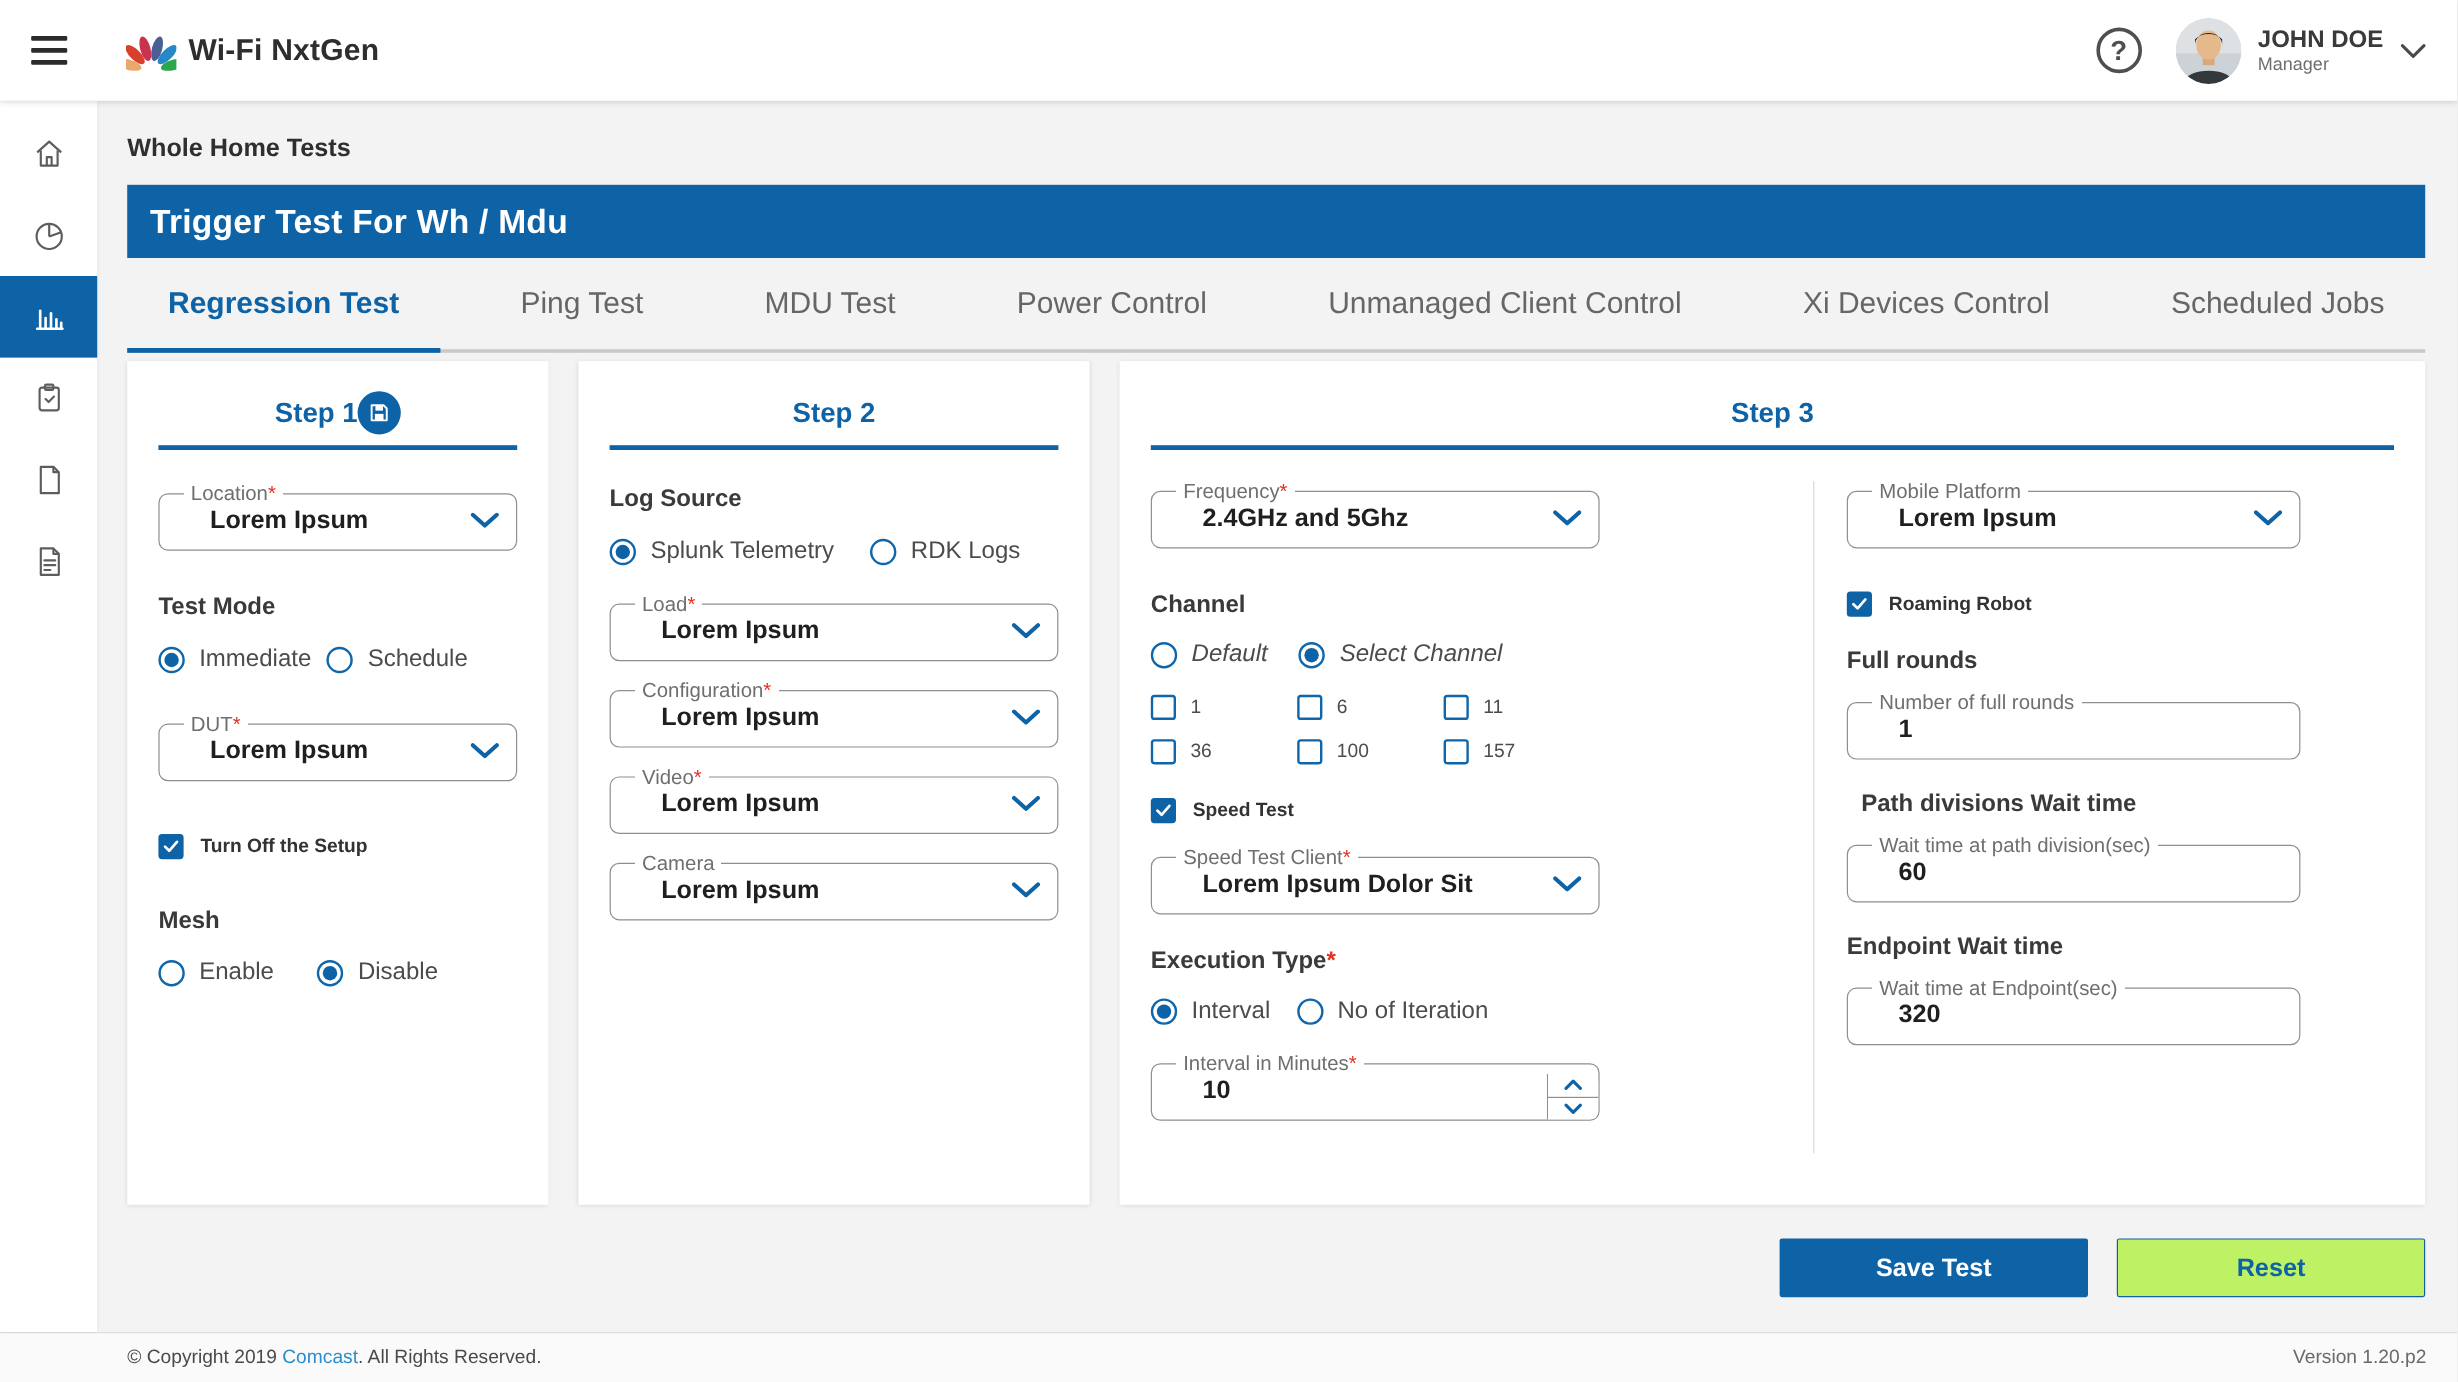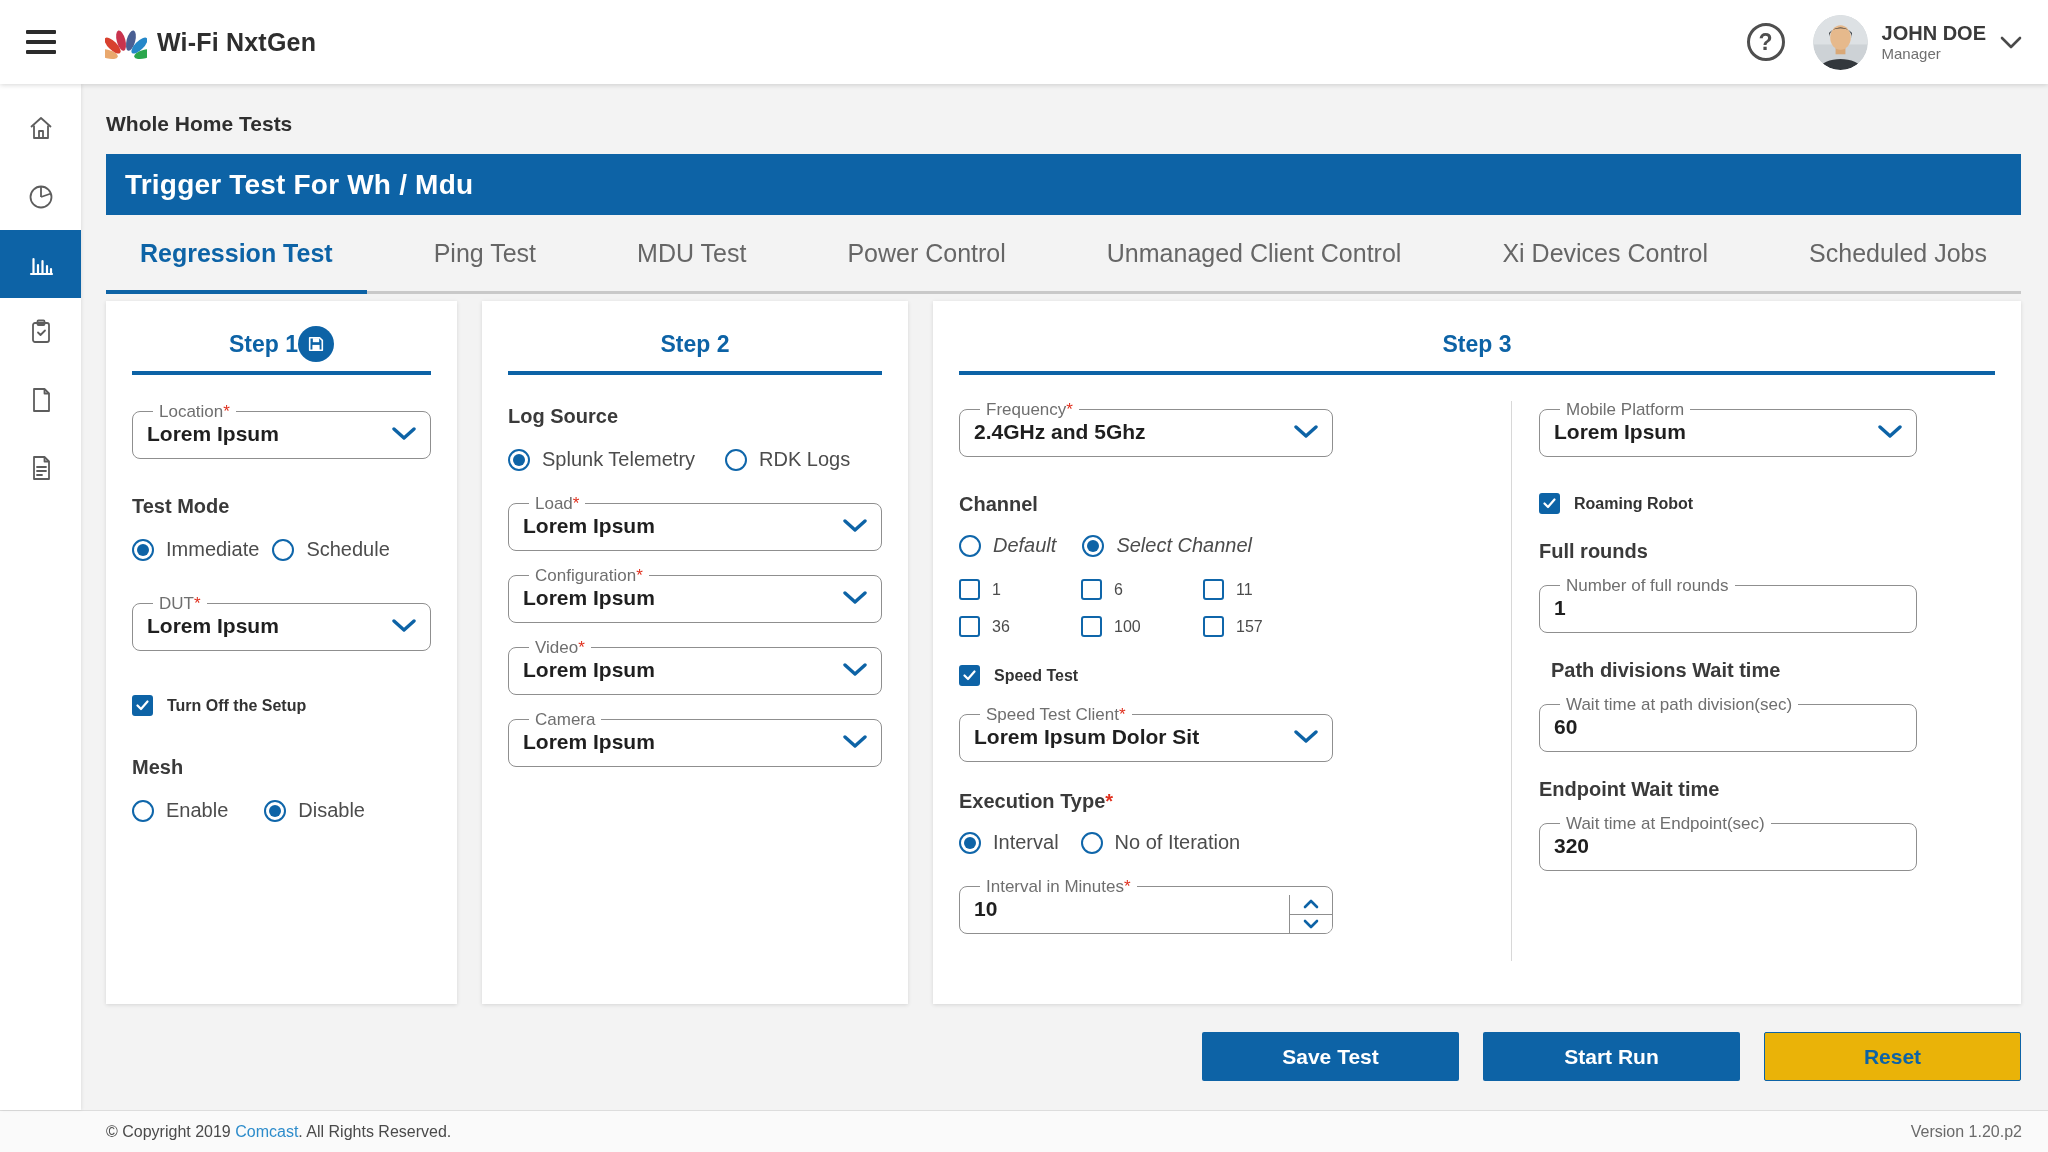--- a/index.html
+++ b/index.html
@@ -48,21 +48,21 @@
   .icon-btn{width:36px;height:36px;border-radius:50%;background:#0d63a6;border:none;display:flex;align-items:center;justify-content:center;cursor:pointer;padding:0;}
   .blue-rule{height:4px;background:#0d63a6;margin-top:8px;}
 
   .section-label{font-size:20px;font-weight:bold;color:#3a3a3a;}
   .req{color:#e0301e;}
 
   
   fieldset.ofield{border:1px solid #8f8f8f;border-radius:8px;margin:0;padding:1px 14px 11px 14px;position:relative;background:#fff;}
   fieldset.ofield legend{font-size:17px;color:#6f6f6f;padding:0 6px;margin-left:6px;line-height:1;}
   .oval{display:flex;align-items:center;justify-content:space-between;min-height:26px;}
-  .vtext{font-size:21px;font-weight:bold;color:#1f1f1f;}
+  .vtext{font-size:21px;font-weight:bold;color:#1f1f1f;margin-left:28px;}
   .vtext.num{font-weight:bold;}
   .chev{flex:0 0 auto;}
 
   .stepper-host{padding-right:62px;}
   .stepper{position:absolute;top:0;bottom:0;right:0;width:42px;border-left:1px solid #8f8f8f;display:flex;flex-direction:column;overflow:hidden;border-radius:0 7px 7px 0;}
   .step-half{flex:1;display:flex;align-items:center;justify-content:center;cursor:pointer;background:#fff;}
   .step-half + .step-half{border-top:1px solid #8f8f8f;}
 
   
   .opt-row{display:flex;align-items:center;gap:36px;}
@@ -86,21 +86,21 @@
   .col-l .ofield, .col-l .field-w{width:374px;box-sizing:border-box;}
   .vdiv{width:1px;background:#d8d8d8;flex:0 0 auto;}
   .col-r{padding-left:27px;flex:1;}
   .col-r .ofield{width:378px;box-sizing:border-box;}
 
   
   .actions{display:flex;justify-content:flex-end;gap:24px;margin-top:28px;}
   .btn{width:257px;height:49px;display:flex;align-items:center;justify-content:center;font-size:21px;font-weight:bold;
        border-radius:2px;cursor:pointer;border:none;font-family:inherit;box-sizing:border-box;}
   .btn.primary{background:#0d63a6;color:#fff;}
-  .btn.outline{background:#eab308;color:#0d63a6;border:1px solid #0d63a6;}
+  .btn.outline{background:#bef264;color:#0d63a6;border:1px solid #0d63a6;}
 
   
   .footer{height:41px;background:#fafafa;border-top:1px solid #ddd;display:flex;align-items:center;
           justify-content:space-between;padding:0 26px 0 106px;flex:0 0 auto;font-size:16px;color:#4a4a4a;}
   .footer a{color:#2d8ccb;text-decoration:none;cursor:pointer;}
   .version{color:#6a6a6a;}
 </style>
 </head>
 <body>
 
@@ -508,21 +508,20 @@
                     <span class="vtext num">320</span>
                   </div>
               </fieldset>
             </div>
           </div>
         </section>
       </div>
 
       <div class="actions">
         <button class="btn primary">Save Test</button>
-        <button class="btn primary">Start Run</button>
         <button class="btn outline">Reset</button>
       </div>
     </main>
   </div>
 
   <footer class="footer">
     <span>
       <span>©</span><span> Copyright 2019 </span><a>Comcast</a><span>. All Rights Reserved.</span>
     </span>
     <span class="version">Version 1.20.p2</span>

